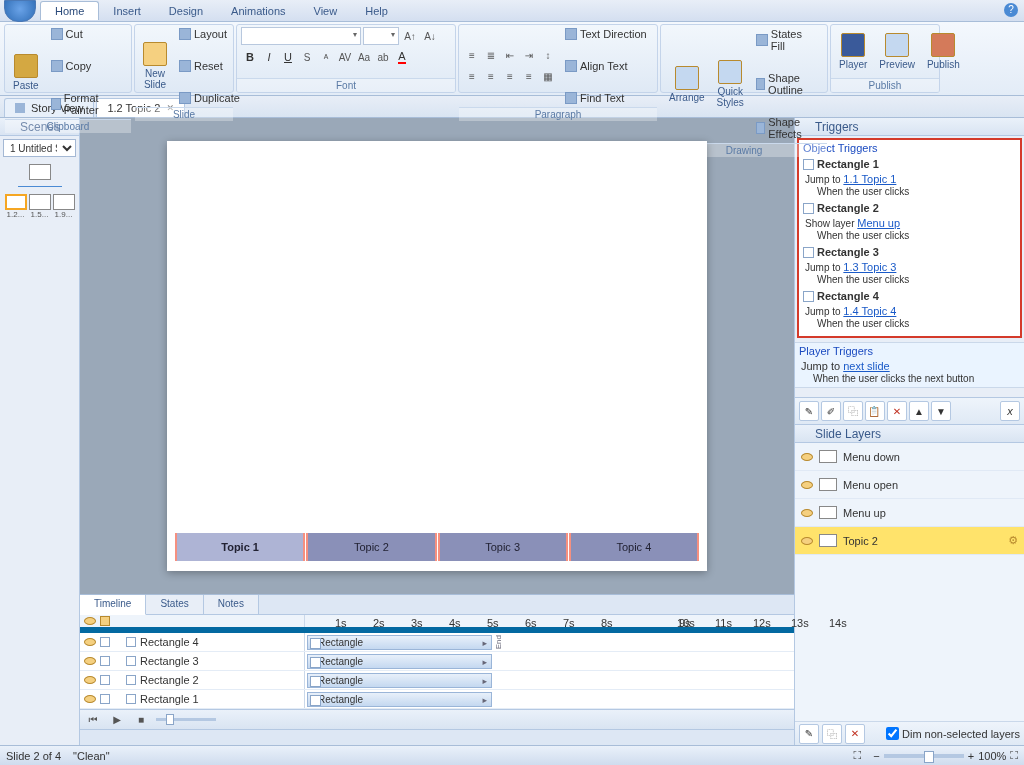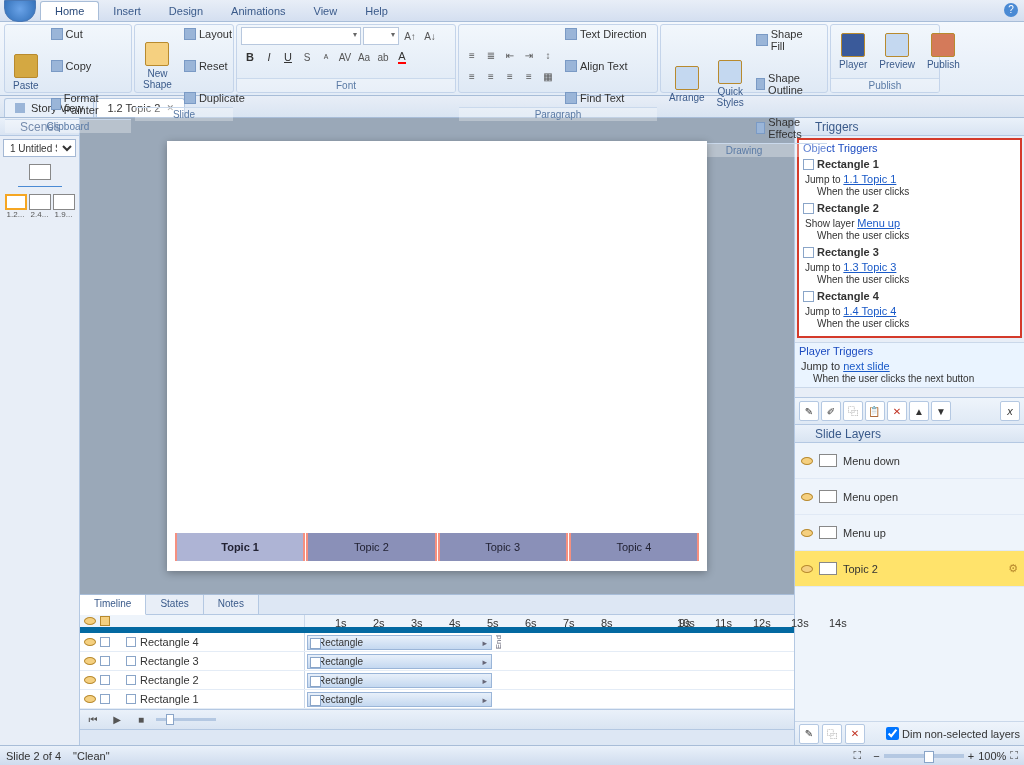--- a/index.html
+++ b/index.html
@@ -81,21 +81,21 @@
 .trigobj::before{content:"";position:absolute;left:4px;top:3px;width:9px;height:9px;border:1px solid #8aa5c8;background:#fff}
 .trigact{font-size:10px;padding:1px 4px 1px 6px}
 .trigact a{color:#1a5ac8;text-decoration:underline}
 .trigcond{font-size:10px;padding:0 4px 3px 18px;color:#333}
 .playertrig{background:#eaf4ff;border-top:1px solid #cad8ea;border-bottom:1px solid #cad8ea;margin-top:2px}
 .playertrig .trigsec{color:#1a4ac0}
 .trigtools{height:28px;border-top:1px solid #b4c8e2;border-bottom:1px solid #b4c8e2;background:linear-gradient(#eef4fb,#dfe9f5);display:flex;align-items:center;padding:0 4px;gap:2px;margin-top:auto}
 .tbicon{width:20px;height:20px;border:1px solid #b4c8e2;background:#fff;border-radius:2px;display:flex;align-items:center;justify-content:center;font-size:10px;cursor:pointer}
 .layerspane{display:flex;flex-direction:column;flex:0 0 320px}
 .layerlist{flex:1;background:#eef4fb;overflow:auto}
-.lrow{height:36px;display:flex;align-items:center;gap:6px;padding:0 6px;border-bottom:1px solid #e0e9f5;font-size:10px}
+.lrow{height:28px;display:flex;align-items:center;gap:6px;padding:0 6px;border-bottom:1px solid #e0e9f5;font-size:10px}
 .lrow.sel{background:#ffe36b}
 .lthumb{width:18px;height:13px;border:1px solid #888;background:#fff}
 .layertools{height:24px;background:linear-gradient(#eef4fb,#dfe9f5);border-top:1px solid #cad8ea;display:flex;align-items:center;padding:0 4px;gap:3px}
 
 
 .status{height:20px;background:linear-gradient(#eaf1fa,#cfdcee);border-top:1px solid #a8bdd8;display:flex;align-items:center;padding:0 6px;font-size:10px;color:#3a5a8a;gap:12px}
 .status .spacer{flex:1}
 .zoom{display:flex;align-items:center;gap:4px}
 .zslider{width:80px;height:4px;background:#b4c8e2;position:relative}
 .zslider::after{content:"";position:absolute;left:40px;top:-3px;width:8px;height:10px;background:#fff;border:1px solid #8aa5c8}
@@ -140,21 +140,21 @@
             </div>
         </div>
       </div>
       <div class="gtitle">Clipboard</div>
     </div>
     <div class="rgroup" style="width:100px">
       <div class="gbody">
         <div class="bigbtn">
             <div class="bicon" style="background:#f5d080"></div>
             <span style="white-space:pre">New
-Shape</span>
+Slide</span>
           </div>
         <div class="smallitems">
           <div>
               <span class="si"></span>
               <span>Layout</span>
             </div>
           <div>
               <span class="si"></span>
               <span>Reset</span>
             </div>
@@ -238,21 +238,21 @@
             <span>Arrange</span>
           </div>
         <div class="bigbtn">
             <div class="bicon" style="background:#c4d8f0"></div>
             <span style="white-space:pre">Quick
 Styles</span>
           </div>
         <div class="smallitems">
           <div>
               <span class="si"></span>
-              <span>Shape Fill</span>
+              <span>States Fill</span>
             </div>
           <div>
               <span class="si"></span>
               <span>Shape Outline</span>
             </div>
           <div>
               <span class="si"></span>
               <span>Shape Effects</span>
             </div>
         </div>
@@ -300,21 +300,21 @@
           </div>
         <div style="display:flex;flex-direction:column;align-items:center;gap:2px;">
           <div style="width:44px;height:6px;border-top:1px solid #4a8ad4;position:relative"></div>
           <div class="thumbrow">
             <div style="display:flex;flex-direction:column;align-items:center">
                 <div class="thumb sel"></div>
                 <span class="thumblabel">1.2...</span>
               </div>
             <div style="display:flex;flex-direction:column;align-items:center">
                 <div class="thumb"></div>
-                <span class="thumblabel">2.4...</span>
+                <span class="thumblabel">1.5...</span>
               </div>
             <div style="display:flex;flex-direction:column;align-items:center">
                 <div class="thumb"></div>
                 <span class="thumblabel">1.9...</span>
               </div>
           </div>
         </div>
       </div>
     </div>
 

